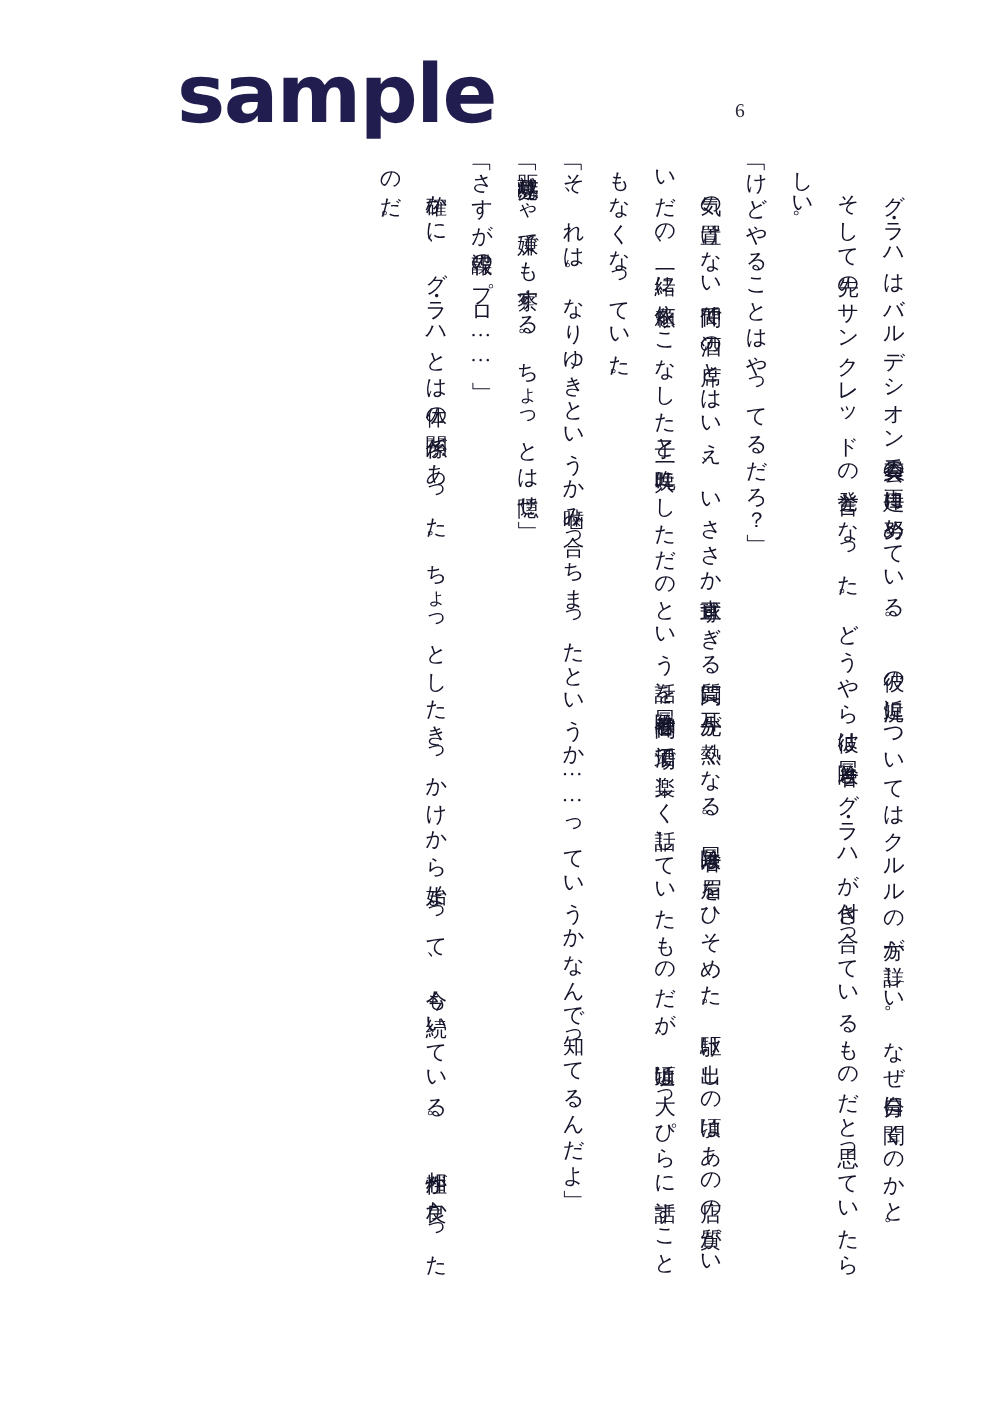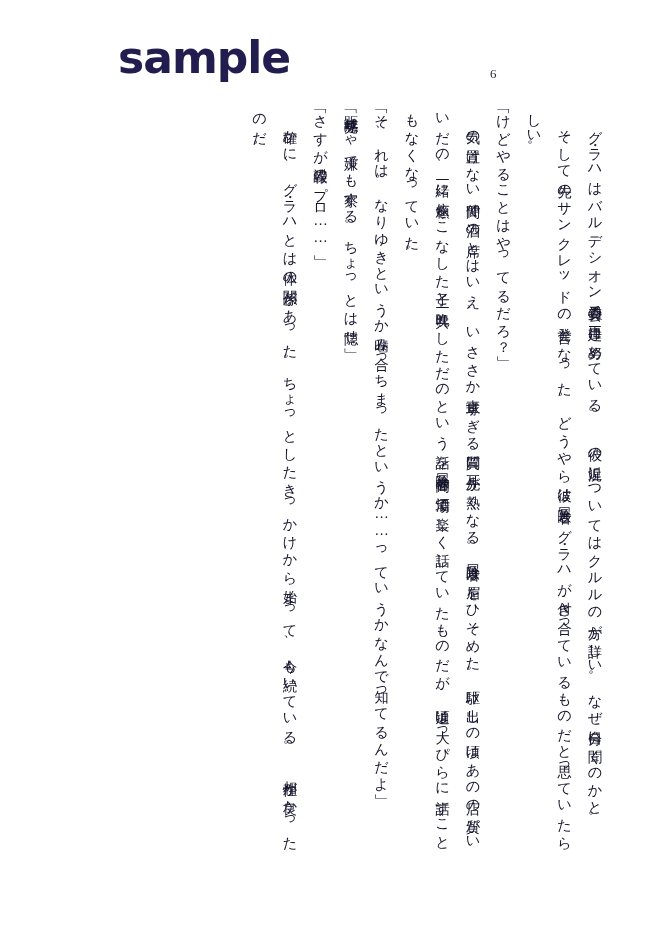--- a/index.html
+++ b/index.html
@@ -20,21 +20,21 @@
     height: 934px;
     background: #ffffff;
     box-sizing: border-box;
   }
   .watermark {
     position: absolute;
     left: 118px;
     top: 36px;
     font-family: "DejaVu Sans", sans-serif;
     font-weight: bold;
-    font-size: 44px;
+    font-size: 54px;
     letter-spacing: -1px;
     color: #211d4e;
     line-height: 1;
     user-select: none;
   }
   .page-number {
     position: absolute;
     left: 490px;
     top: 66px;
     font-family: "Liberation Serif", serif;

